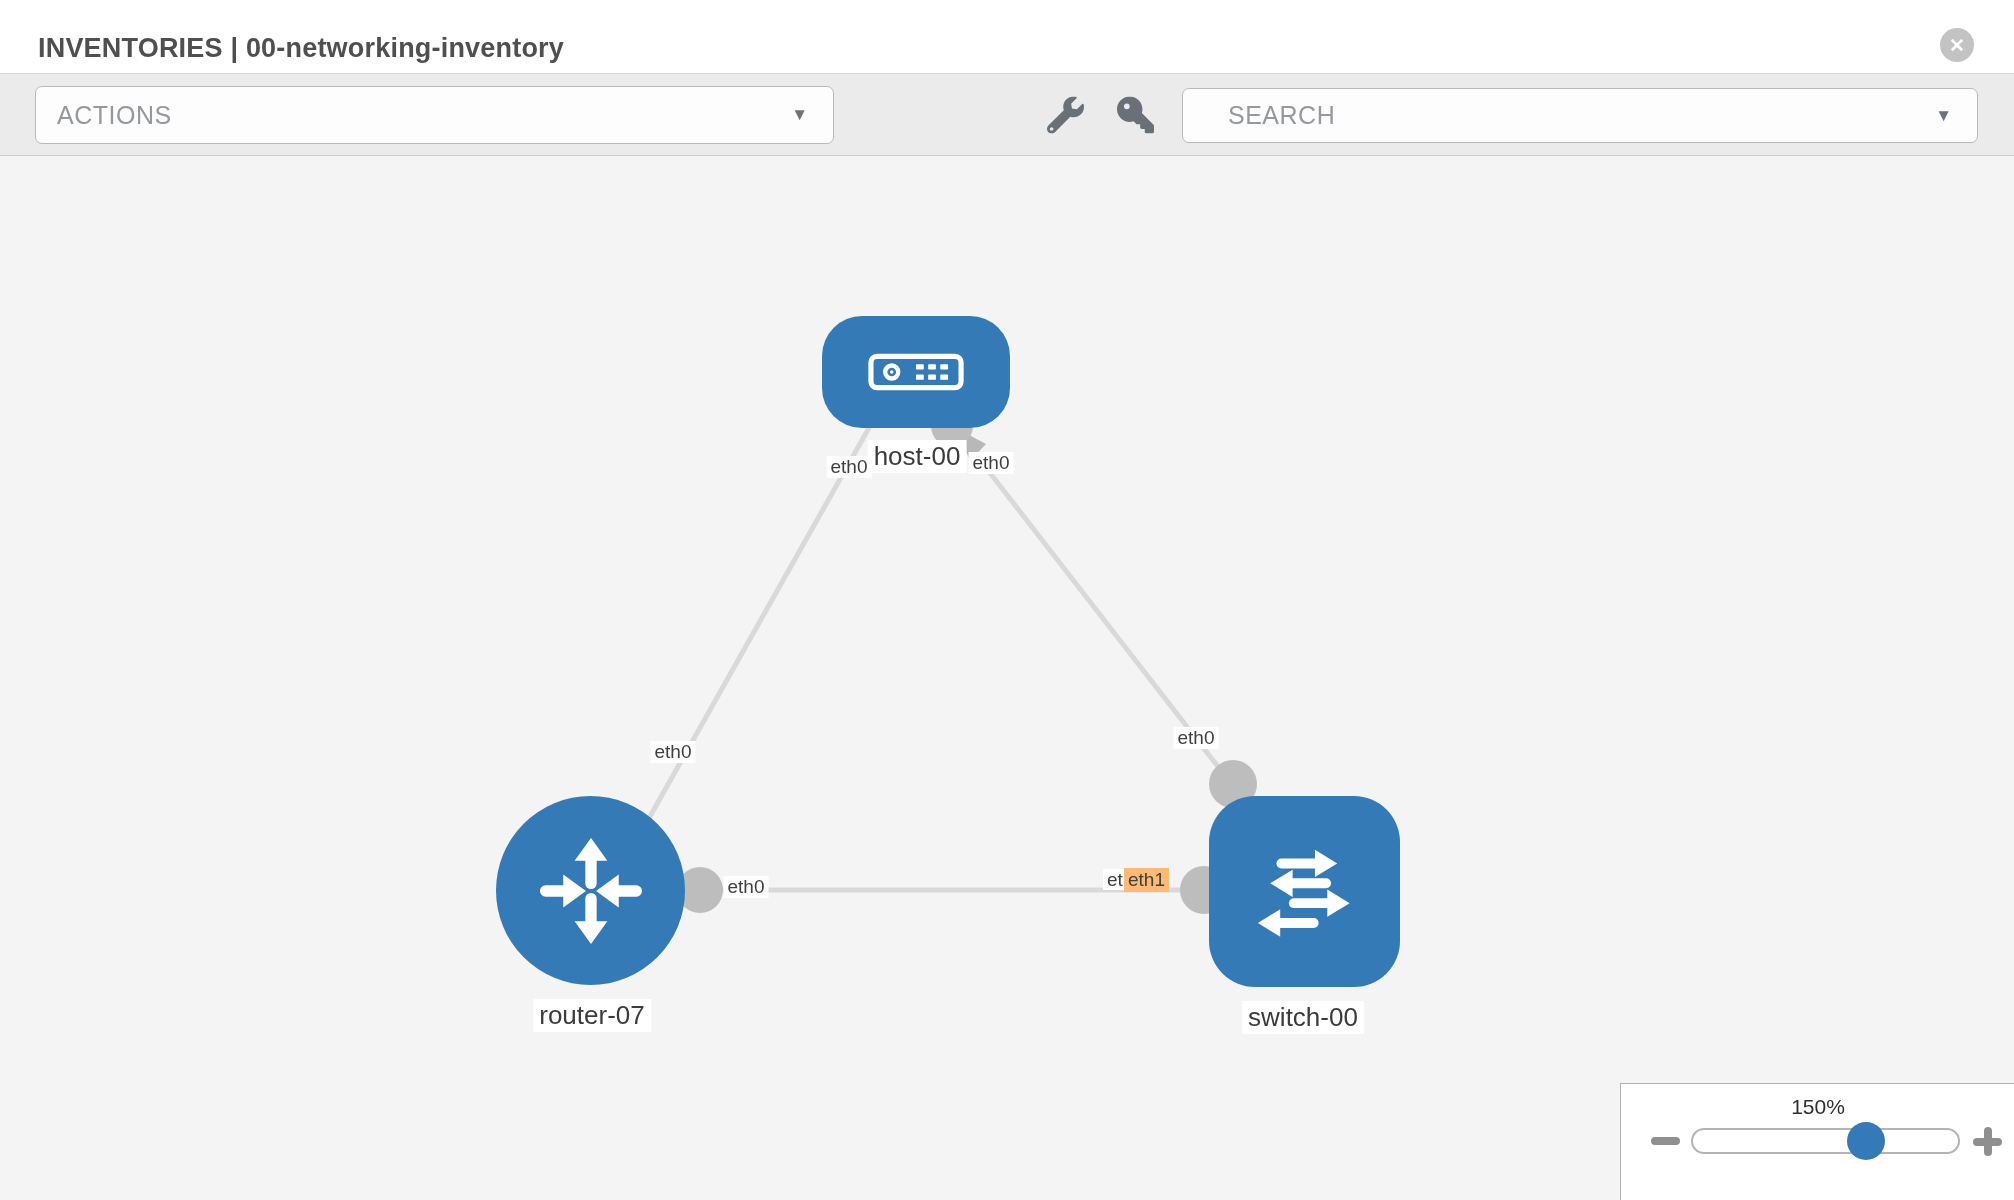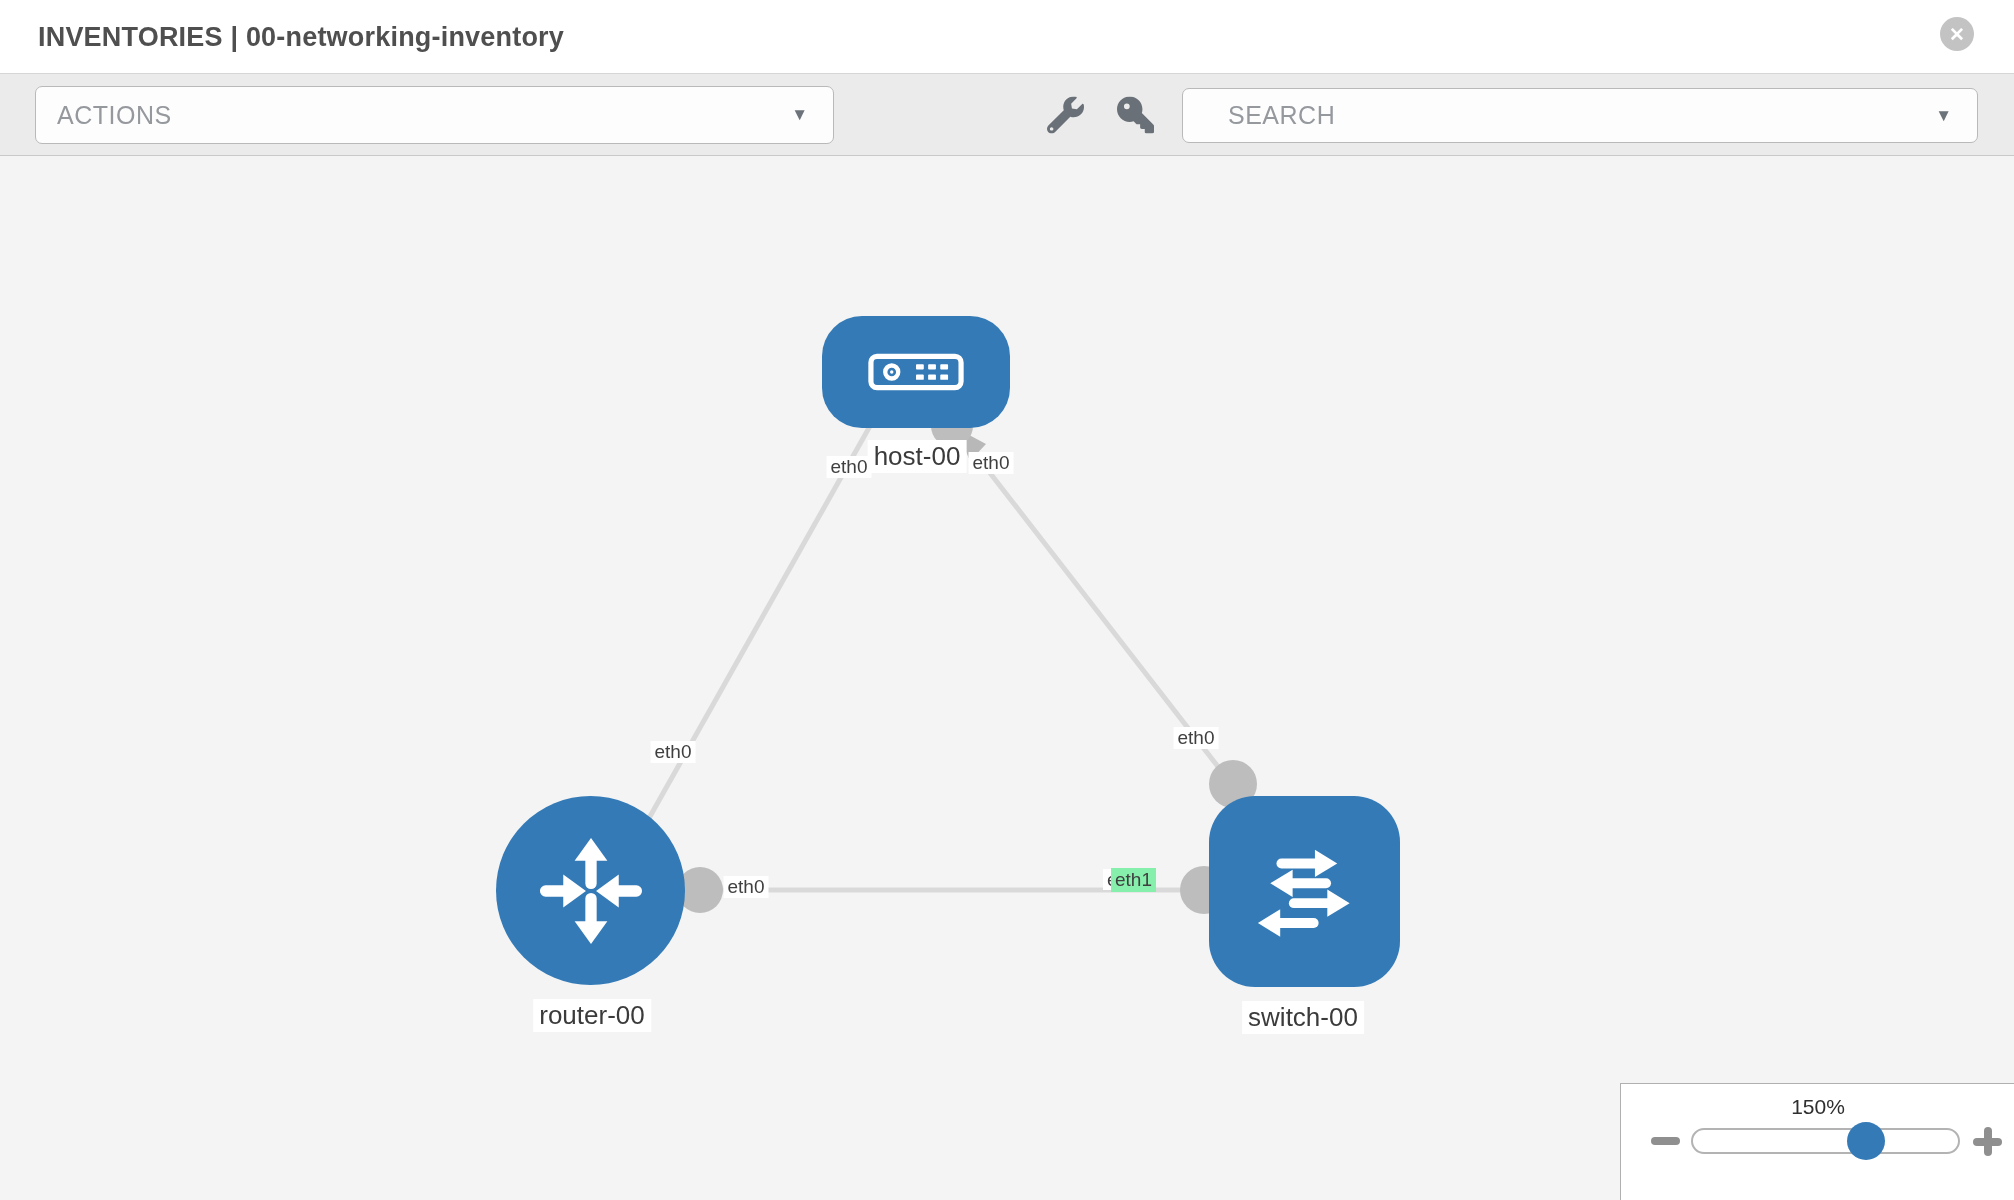--- a/index.html
+++ b/index.html
@@ -1,21 +1,21 @@
 <!DOCTYPE html>
 <html><head>
 <meta charset="utf-8">
 <style>
   * { margin:0; padding:0; box-sizing:border-box; }
   html,body { width:2014px; height:1200px; overflow:hidden; background:#fff;
               font-family:"Liberation Sans", sans-serif; }
   .app { position:relative; width:2014px; height:1200px; }
 
   
-  .header { position:absolute; top:0; left:0; width:100%; height:73px; background:#fff; }
+  .header { position:absolute; top:11px; left:0; width:100%; height:73px; background:#fff; }
   .header-title { position:absolute; left:38px; top:50%; transform:translateY(-50%);
                   font-size:27px; font-weight:bold; color:#4f4f4f; letter-spacing:.2px; }
   .close-btn { position:absolute; right:40px; top:17px; width:34px; height:34px;
                border-radius:50%; background:#c3c3c3; color:#fff; display:flex;
                align-items:center; justify-content:center; font-size:19px; font-weight:bold;
                cursor:pointer; }
 
   
   .toolbar { position:absolute; top:73px; left:0; width:100%; height:83px; background:#ebebeb;
              border-top:1px solid #d6d6d6; border-bottom:1px solid #c9c9c9; }
@@ -49,21 +49,21 @@
 
   .if-label { position:absolute; transform:translateX(-50%); background:#fff; color:#3f3f3f;
               font-size:19px; padding:0 4px; white-space:nowrap; }
   .if-l1-host   { left:849px;  top:300px; }
   .if-l1-router { left:673px;  top:585px; }
   .if-l2-host   { left:991px;  top:296px; }
   .if-l2-switch { left:1196px; top:571px; }
   .if-l3-router { left:746px;  top:720px; }
   .if-overlap-wrap { position:absolute; left:1103px; top:713px; font-size:19px; color:#3f3f3f; }
   .if-overlap-back { background:#fff; padding:0 4px; }
-  .if-overlap-front { position:absolute; left:8px; top:-1px; background:#86efac; padding:1px 4px; }
+  .if-overlap-front { position:absolute; left:21px; top:-1px; background:#fdba74; padding:1px 4px; }
 
   
   .zoom-panel { position:absolute; left:1620px; top:1083px; width:400px; height:130px;
                 background:#fff; border:1px solid #b0b0b0; }
   .zoom-level { position:absolute; top:11px; left:0; width:394px; text-align:center;
                 font-size:21px; color:#2f2f2f; }
   .zoom-minus { position:absolute; left:30px; top:53px; width:29px; height:8px;
                 border-radius:4px; background:#8f8f8f; cursor:pointer; }
   .zoom-plus  { position:absolute; left:352px; top:43px; width:29px; height:29px; cursor:pointer; }
   .zoom-plus .h { position:absolute; top:11px; left:0; width:29px; height:8px;
@@ -161,21 +161,21 @@
             <path d="M22 43 L40 32 L40 54 Z" stroke="none"></path>
           <path d="M41 59 L72 59"></path>
             <path d="M86 59 L68 48 L68 70 Z" stroke="none"></path>
           <path d="M57 75 L26 75"></path>
             <path d="M12 75 L30 64 L30 86 Z" stroke="none"></path>
         </g>
       </svg>
     </div>
 
     <span class="node-label lbl-host">host-00</span>
-    <span class="node-label lbl-router">router-00</span>
+    <span class="node-label lbl-router">router-07</span>
     <span class="node-label lbl-switch">switch-00</span>
 
     <span class="if-label if-l1-host">eth0</span>
     <span class="if-label if-l1-router">eth0</span>
     <span class="if-label if-l2-host">eth0</span>
     <span class="if-label if-l2-switch">eth0</span>
     <span class="if-label if-l3-router">eth0</span>
     <span class="if-overlap-wrap">
       <span class="if-overlap-back">eth0</span>
       <span class="if-overlap-front">eth1</span>

